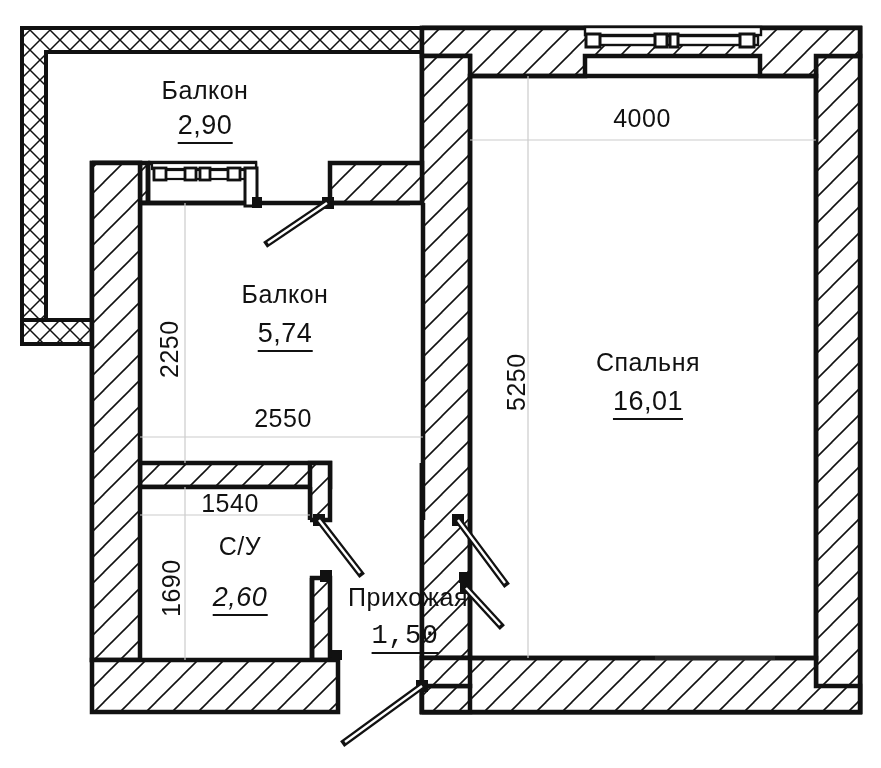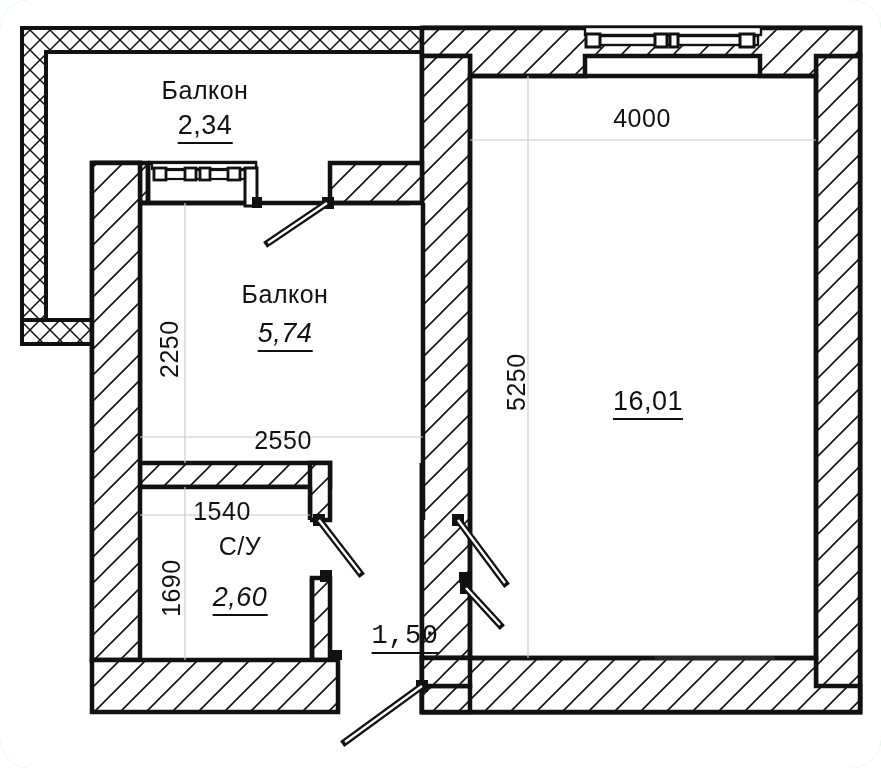--- a/index.html
+++ b/index.html
@@ -2,21 +2,20 @@
 <html><head>
 <meta charset="utf-8">
 <style>
   html,body{margin:0;padding:0;background:#ffffff;}
   body{font-family:"Liberation Sans", sans-serif;}
   #plan{
     position:relative;
     width:881px;height:768px;
     background:#86efac;
     overflow:hidden;
-    border-radius:29px;
   }
   #plan svg{position:absolute;top:0;left:0;}
   .lbl{
     position:absolute;
     font-family:"Liberation Sans", sans-serif;
     color:#111111;
     white-space:nowrap;
     letter-spacing:0.5px;
     user-select:none;
   }
@@ -210,37 +209,39 @@
     <line x1="140" y1="515" x2="310" y2="515"></line>
     <line x1="185" y1="487" x2="185" y2="660"></line>
   </g>
 
   <g opacity="0.22">
     <rect x="655" y="656" width="120" height="5" fill="#777777"></rect>
   </g>
 </svg>
 
 <div class="lbl room-name ctr" style="left:205px;top:76px;">Балкон</div>
-<div class="lbl room-area ctr" style="left:205px;top:110px;">2,34</div>
+<div class="lbl room-area ctr" style="left:205px;top:110px;">2,90</div>
 
 <div class="lbl room-name ctr" style="left:285px;top:280px;">Балкон</div>
-<div class="lbl room-area ctr" style="left:285px;top:318px;font-style:italic;">5,74</div>
-
+<div class="lbl room-area ctr" style="left:285px;top:318px;">5,74</div>
+
+<div class="lbl room-name ctr" style="left:648px;top:348px;">Спальня</div>
 <div class="lbl room-area ctr" style="left:648px;top:386px;">16,01</div>
 
 <div class="lbl room-name ctr" style="left:240px;top:532px;">С/У</div>
 <div class="lbl room-area ctr" style="left:240px;top:582px;font-style:italic;">2,60</div>
 
+<div class="lbl room-name ctr" style="left:408px;top:583px;">Прихожая</div>
 <div class="lbl room-area ctr" style="left:405px;top:621px;font-family:Liberation Mono, monospace;">1,50</div>
 
 <div class="lbl dim ctr" style="left:642px;top:104px;">4000</div>
 
 <div class="lbl dim dim-v" style="left:155px;top:378px;">2250</div>
 
-<div class="lbl dim ctr" style="left:283px;top:426px;">2550</div>
+<div class="lbl dim ctr" style="left:283px;top:404px;">2550</div>
 
 <div class="lbl dim dim-v" style="left:502px;top:411px;">5250</div>
 
-<div class="lbl dim ctr" style="left:222px;top:489px;margin-top:8px;">1540</div>
+<div class="lbl dim ctr" style="left:230px;top:489px;">1540</div>
 
 <div class="lbl dim dim-v" style="left:157px;top:617px;">1690</div>
 
 </div>
 
 </body></html>

